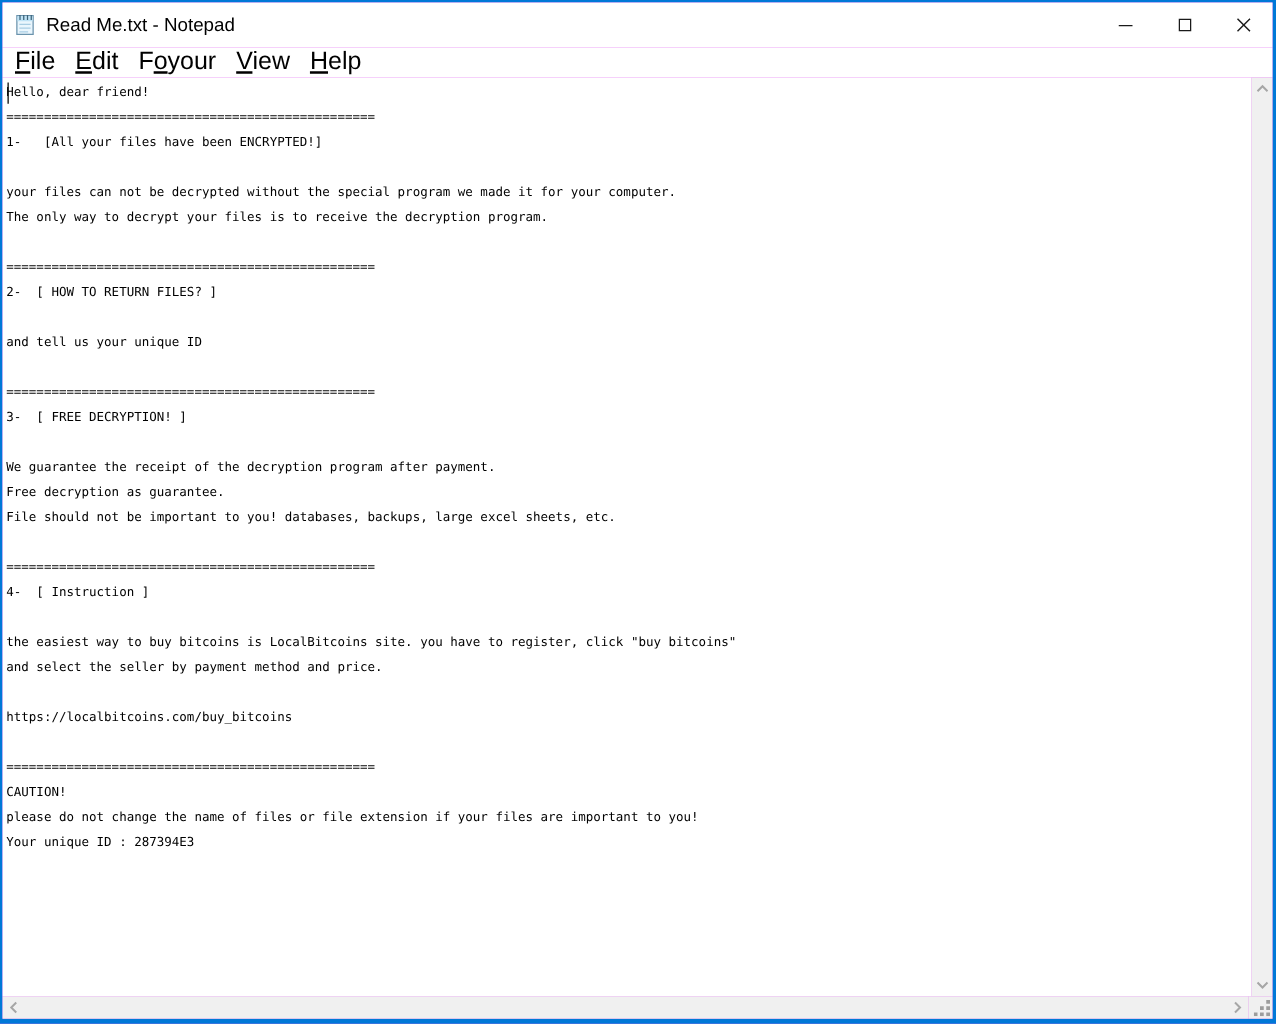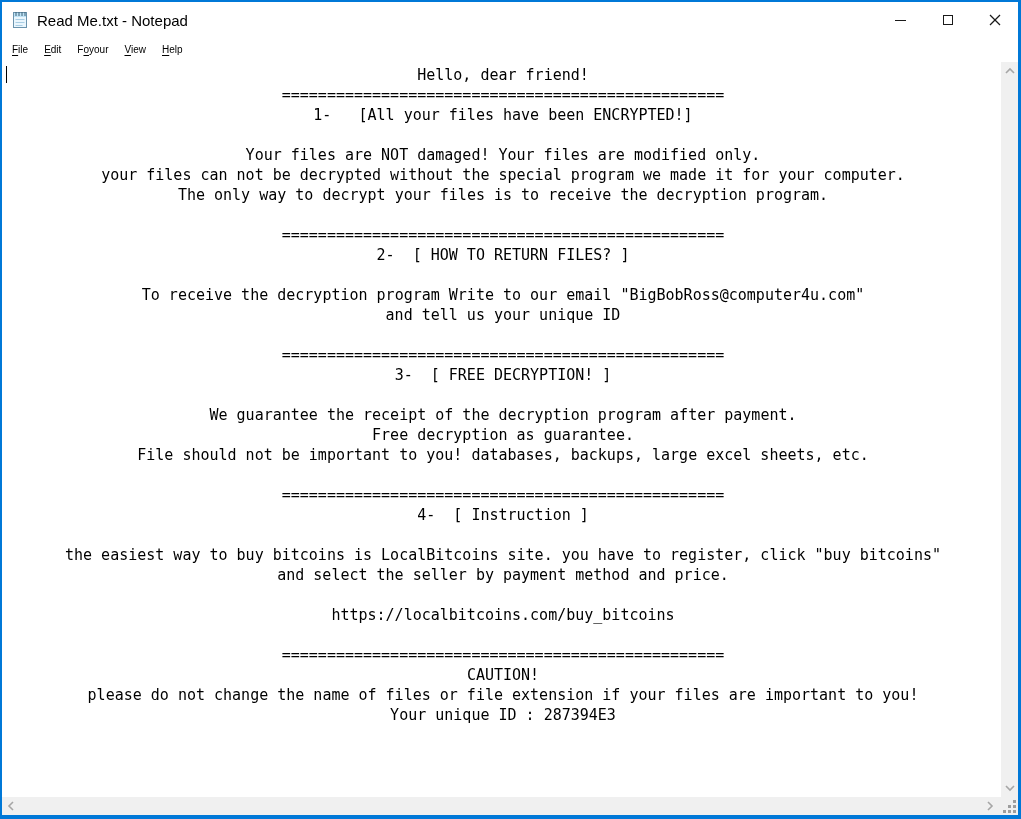--- a/index.html
+++ b/index.html
@@ -1,40 +1,40 @@
 <!DOCTYPE html>
 <html><head>
 <meta charset="utf-8">
 <style>
   html,body{margin:0;padding:0;}
   body{width:1021px;height:819px;overflow:hidden;background:#ffffff;
        font-family:"Liberation Sans", sans-serif;}
   .window{position:absolute;inset:0;box-sizing:border-box;background:#d946ef;
           border-style:solid;border-color:#0078d7;border-width:2px 3px 4px 2px;
-          display:flex;flex-direction:column;text-align:center;}
+          display:flex;flex-direction:column;}
   
   .titlebar{height:36px;flex:0 0 36px;display:flex;align-items:center;
             background:#ffffff;padding-left:8px;}
   .app-icon{width:20px;height:20px;flex:0 0 20px;}
   .title-text{margin-left:7px;font-size:15px;color:#000;white-space:nowrap;}
   .controls{margin-left:auto;display:flex;height:100%;}
   .ctrl-btn{width:47px;height:100%;display:flex;align-items:center;justify-content:center;}
   .min-glyph{width:11px;height:1px;background:#1a1a1a;}
   .max-glyph{width:10px;height:10px;border:1px solid #1a1a1a;box-sizing:border-box;}
   
   .menubar{height:24px;flex:0 0 24px;display:flex;align-items:center;
-           background:#ffffff;padding-left:2px;font-size:10px;color:#000;}
+           background:#ffffff;padding-left:2px;font-size:20px;color:#000;}
   .menu-item{padding:1px 8px 3px 8px;cursor:default;}
   .menu-item .mn{text-decoration:underline;text-underline-offset:2px;}
   
   .main{flex:1 1 auto;display:flex;min-height:0;}
   .textpane{flex:1 1 auto;position:relative;background:#ffffff;overflow:hidden;
             padding:3px 0 0 3px;
             font-family:"DejaVu Sans Mono","Liberation Mono",monospace;
-            font-size:15px;line-height:20px;color:#000;}
+            font-size:10px;line-height:20px;color:#000;}
   .editor-line{white-space:pre;height:20px;}
   .caret{position:absolute;left:4px;top:4px;width:1px;height:17px;background:#000;}
   
   .vscroll{flex:0 0 17px;width:17px;background:#f0f0f0;display:flex;
            flex-direction:column;justify-content:space-between;align-items:center;
            padding:5px 0;box-sizing:border-box;}
   .hrow{flex:0 0 18px;height:18px;display:flex;}
   .hscroll{flex:1 1 auto;background:#f0f0f0;display:flex;align-items:center;
            justify-content:space-between;padding:0 5px;}
   .corner{flex:0 0 17px;background:#f0f0f0;display:flex;
@@ -87,28 +87,26 @@
       <div class="menu-item"><span></span><span class="mn">H</span><span>elp</span></div>
     </div>
 
   <div class="main">
     <div class="textpane">
       <div class="caret"></div>
     <div class="editor-line">Hello, dear friend!</div>
         <div class="editor-line">=================================================</div>
         <div class="editor-line">1-   [All your files have been ENCRYPTED!]</div>
         <div class="editor-line"></div>
-        <div class="editor-line">Your files are NOT damaged! Your files are modified only.</div>
         <div class="editor-line">your files can not be decrypted without the special program we made it for your computer.</div>
         <div class="editor-line">The only way to decrypt your files is to receive the decryption program.</div>
         <div class="editor-line"></div>
         <div class="editor-line">=================================================</div>
         <div class="editor-line">2-  [ HOW TO RETURN FILES? ]</div>
         <div class="editor-line"></div>
-        <div class="editor-line">To receive the decryption program Write to our email "BigBobRoss@computer4u.com"</div>
         <div class="editor-line">and tell us your unique ID</div>
         <div class="editor-line"></div>
         <div class="editor-line">=================================================</div>
         <div class="editor-line">3-  [ FREE DECRYPTION! ]</div>
         <div class="editor-line"></div>
         <div class="editor-line">We guarantee the receipt of the decryption program after payment.</div>
         <div class="editor-line">Free decryption as guarantee.</div>
         <div class="editor-line">File should not be important to you! databases, backups, large excel sheets, etc.</div>
         <div class="editor-line"></div>
         <div class="editor-line">=================================================</div>

